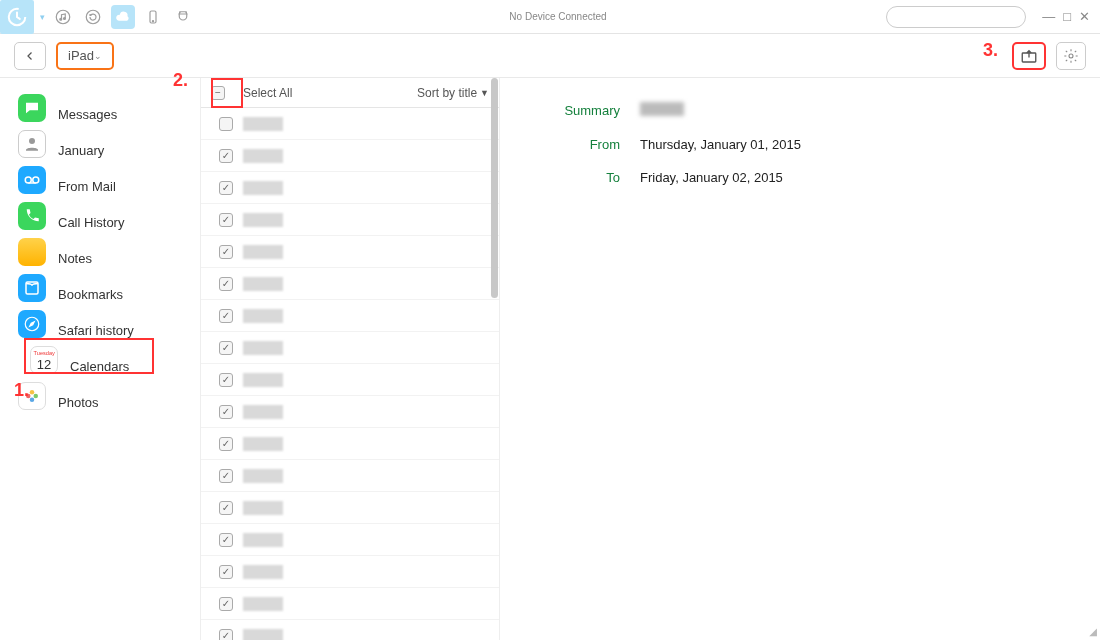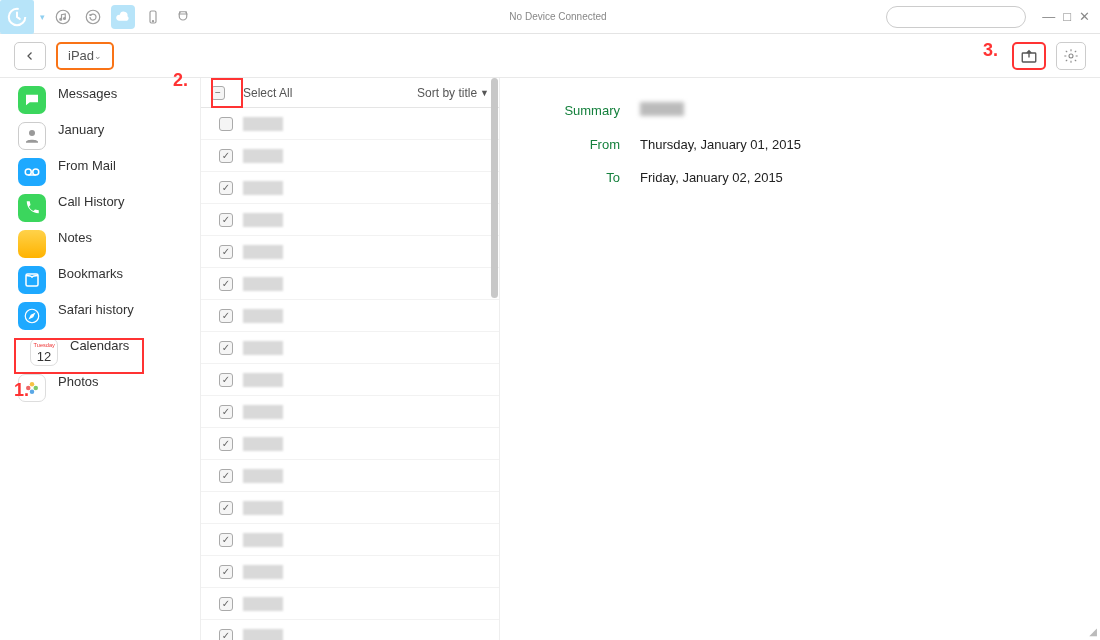--- a/index.html
+++ b/index.html
@@ -25,22 +25,22 @@
   .device-sel { height:28px; border:2px solid #f97316; border-radius:5px; padding:0 10px; display:flex; align-items:center; background:#fff; color:#555;}
   .tool-spacer{flex:1;}
   .export-btn { width:34px; height:28px; border:1px solid #ccc; border-radius:5px; display:flex; align-items:center; justify-content:center; background:#fff; position:relative;}
   .gear-btn { width:30px; height:28px; border:1px solid #ccc; border-radius:5px; display:flex; align-items:center; justify-content:center; background:#fff;}
   .hl-red { border:2px solid #f33 !important; }
   .ann { position:absolute; color:#f33; font-weight:bold; font-size:18px; font-family:Arial; }
 
   
   .main { display:flex; height:calc(640px - 34px - 44px); }
   .sidebar { width:200px; padding-top:8px; }
-  .side-item { height:36px; display:flex; align-items:flex-start; gap:12px; padding-left:18px; cursor:default;}
-  .side-item.sel { outline:2px solid #f33; outline-offset:-2px; width:130px; margin-left:14px; padding-left:16px;}
+  .side-item { height:36px; display:flex; align-items:flex-end; gap:12px; padding-left:18px; cursor:default;}
+  .side-item.sel { outline:2px solid #f33; outline-offset:-2px; width:130px; margin-left:24px; padding-left:6px;}
   .side-icon { width:28px; height:28px; border-radius:7px; display:flex; align-items:center; justify-content:center; color:#fff; font-size:14px;}
   .side-icon svg{width:18px;height:18px;}
   .ic-green{background:#3bd65d;} .ic-grey{background:#fff;border:1px solid #ccc;color:#888;}
   .ic-blue{background:#1ea9ff;} .ic-lime{background:#3bd65d;}
   .ic-notes{background:linear-gradient(#ffd24a,#ffb300);}
   .ic-book{background:#1ea9ff;} .ic-safari{background:#1ea9ff;}
   .ic-cal{background:#fff;border:1px solid #ddd;color:#444;flex-direction:column;font-size:8px;line-height:1;}
   .ic-cal .d{font-size:13px;color:#333;}
   .ic-photos{background:#fff;border:1px solid #ddd;}
 

